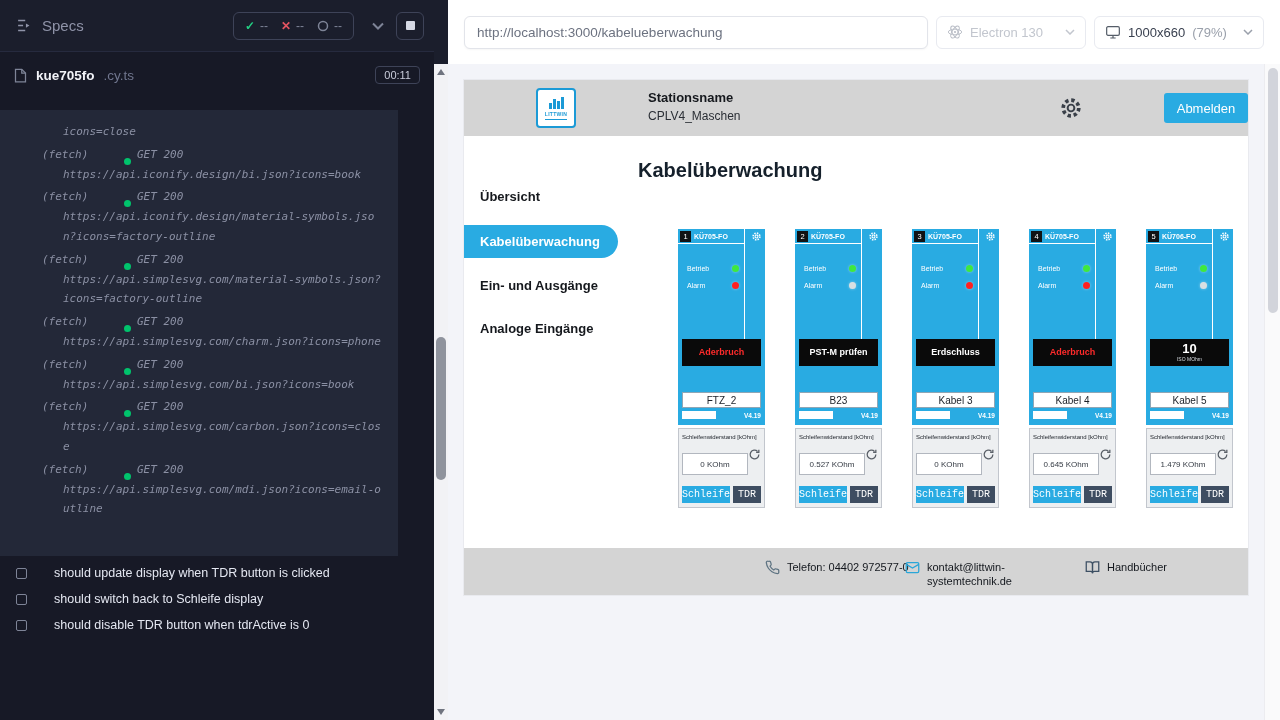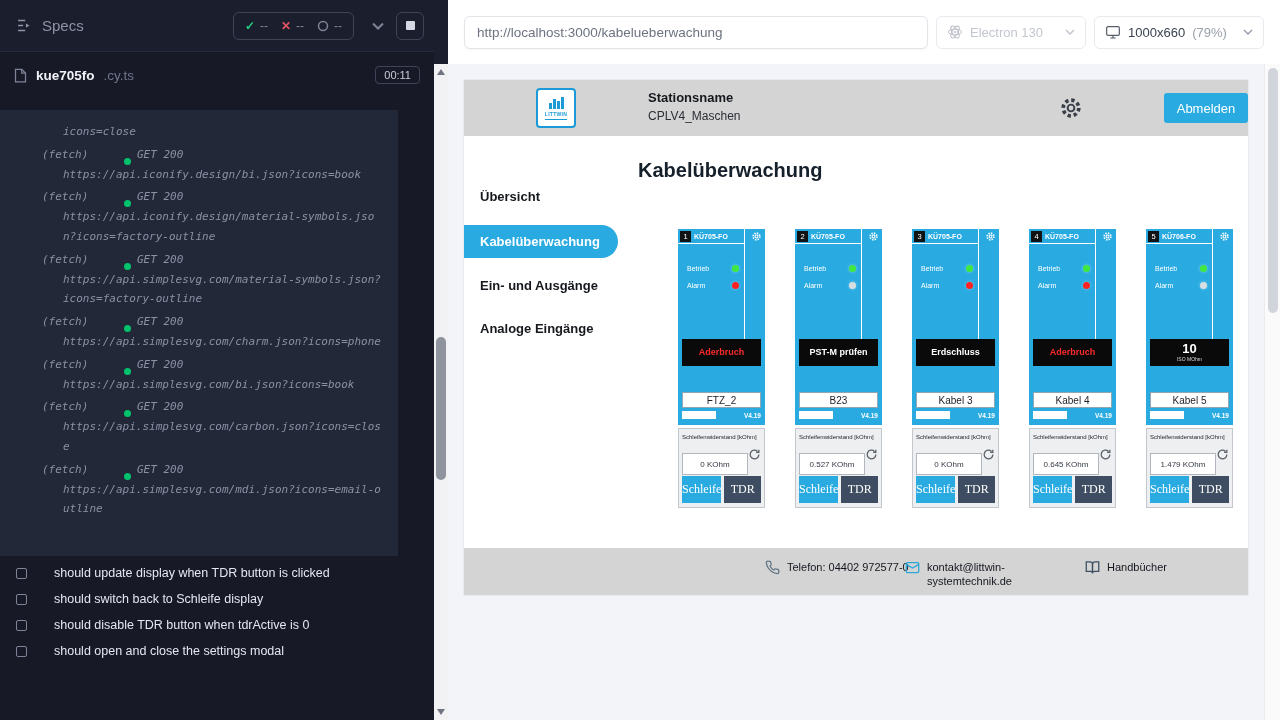--- a/index.html
+++ b/index.html
@@ -97,21 +97,21 @@
   .status-sub:empty{display:none}
   .dev-cable{margin:26px 4px 0;height:16px;background:#fff;color:#1a1f26;font-size:10px;display:flex;align-items:center;justify-content:center;border:1px solid #8fa6b5}
   .dev-ver{margin:3px 4px 0;display:flex;align-items:center;justify-content:space-between}
   .ver-chip{width:34px;height:8px;background:#fff;display:block}
   .ver-text{font-size:6.5px;color:#fff;font-weight:bold}
   .meter{position:relative;margin-top:3px;height:80px;background:#edeff1;border:1px solid #c2c6cd;padding:5px 3px 0}
   .meter-label{font-size:6px;color:#23282f;white-space:nowrap;overflow:hidden}
   .meter-refresh{position:absolute;top:19px;right:3px;width:13px;height:13px;color:#5a6068;cursor:pointer}
   .meter-value{margin-top:13px;margin-right:13px;height:22px;background:#fff;border:1px solid #b2b7bf;color:#343a43;font-size:8px;display:flex;align-items:center;justify-content:center}
   .meter-btns{position:absolute;left:3px;right:3px;bottom:4px;display:flex;gap:3px}
-  .meter-btns button{flex:1;height:27px;border:none;color:#fff;font-size:12px;font-family:Liberation Serif, serif;cursor:pointer}
+  .meter-btns button{flex:1;height:17px;border:none;color:#fff;font-size:10px;font-family:Liberation Mono, monospace;cursor:pointer}
   .btn-schleife{background:#29abe2}
   .btn-tdr{background:#3e4d61}
 
   
   .app-footer{position:absolute;left:0;right:0;bottom:0;height:47px;background:#d4d4d4}
   .f-item{position:absolute;top:12px;display:flex;gap:7px;font-size:11px;color:#14181e;line-height:1.3}
   .f-icon{width:15px;height:15px;flex:none;margin-top:0}
   .f1{left:92px}.f1 .f-text{width:180px}
   .f2{left:301px}.f2 .f-text{width:126px}
   .f3{left:441px}.f3 .f-text{width:97px}
@@ -247,24 +247,20 @@
       <span class="test-icon"></span>
       <span>should update display when TDR button is clicked</span>
     </div>
     <div class="test-row">
       <span class="test-icon"></span>
       <span>should switch back to Schleife display</span>
     </div>
     <div class="test-row">
       <span class="test-icon"></span>
       <span>should disable TDR button when tdrActive is 0</span>
-    </div>
-    <div class="test-row">
-      <span class="test-icon"></span>
-      <span>should open and close the settings modal</span>
     </div>
   </div>
 </div>
 
 <div id="runner-scroll">
   <div class="rs-track">
     <span class="rs-up"></span>
     <span class="rs-down"></span>
     <span class="rs-thumb"></span>
   </div>

